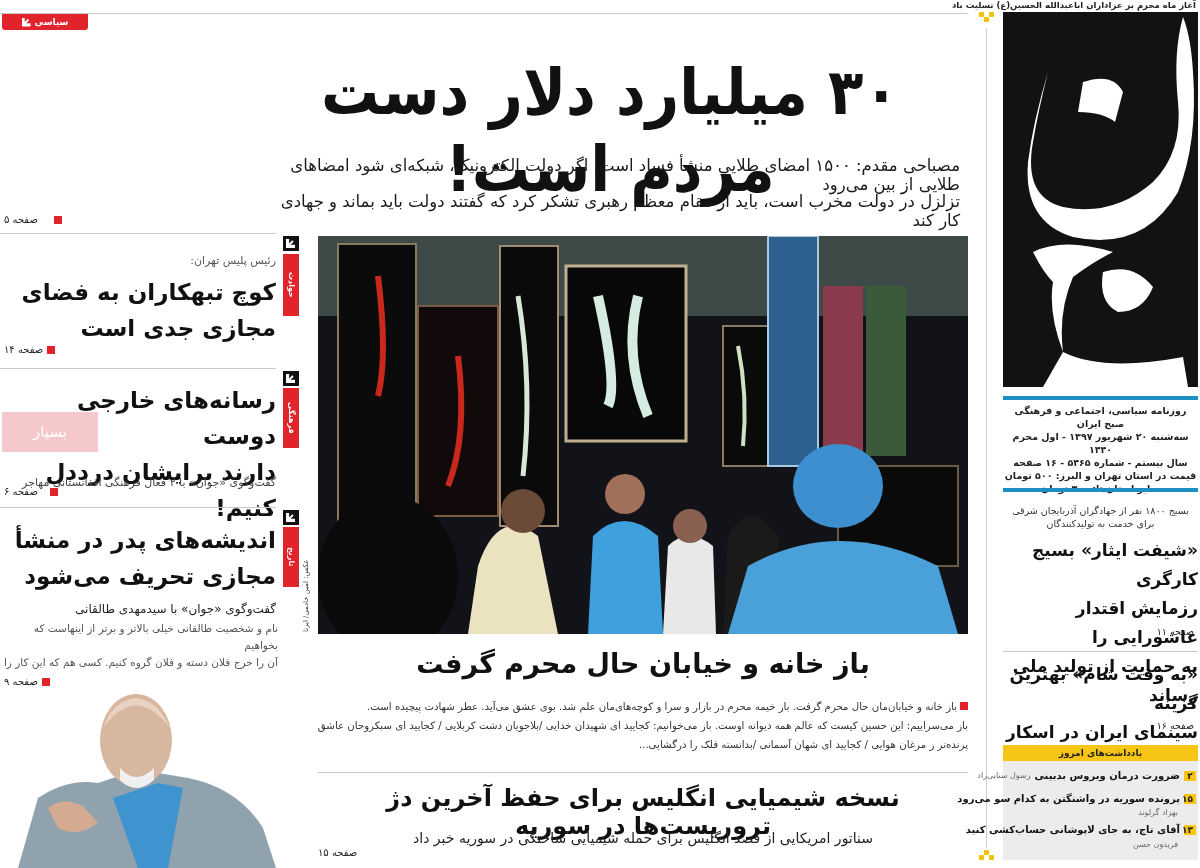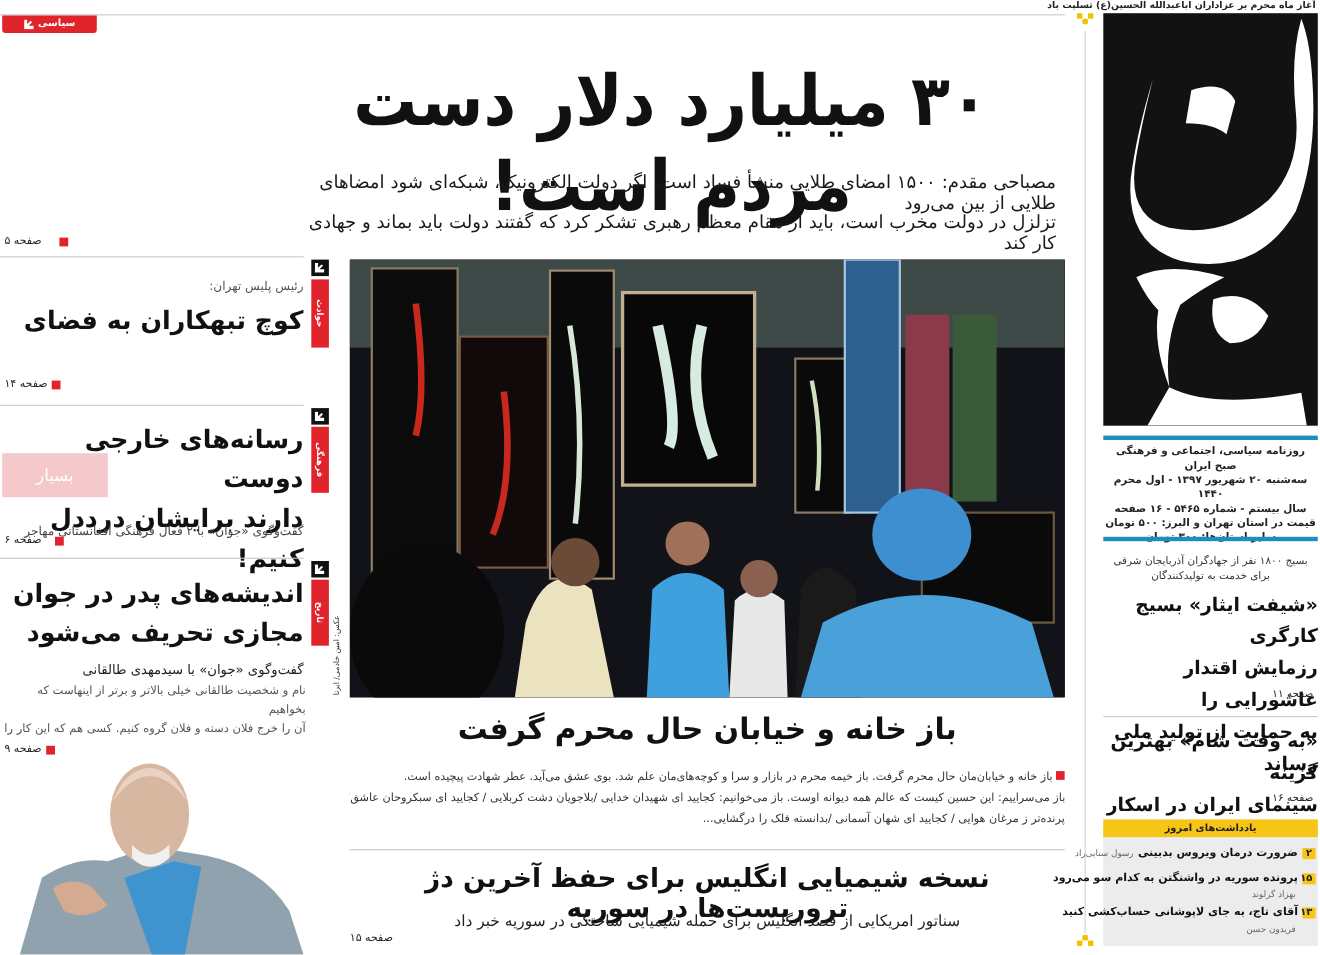--- a/index.html
+++ b/index.html
@@ -87,20 +87,21 @@
   <span class="sq"></span>
   <span>صفحه ۵</span>
 </div>
 
 <div class="abs lc-sep" style="top:233px;"></div>
 <div class="abs lc-arrow-box" style="top:236px;"></div>
 <div class="abs lc-cat" style="top:254px; height:62px;">حوادث</div>
 <div class="abs lc-kicker" style="top:254px; right:924px;">رئیس پلیس تهران:</div>
 <div class="abs lc-title" style="top:274px;">
   <div>کوچ تبهکاران به فضای</div>
+  <div>مجازی جدی است</div>
 </div>
 <div class="abs pageref" style="left:4px; top:344px;">
   <span class="sq"></span>
   <span>صفحه ۱۴</span>
 </div>
 
 <div class="abs lc-sep" style="top:368px;"></div>
 <div class="abs lc-arrow-box" style="top:371px;"></div>
 <div class="abs lc-cat" style="top:388px; height:60px;">فرهنگی</div>
 <div class="abs lc-title" style="top:382px;">
@@ -111,21 +112,21 @@
 <div class="abs lc-sub" style="top:476px;">گفت‌وگوی «جوان» با ۲ فعال فرهنگی افغانستانی مهاجر</div>
 <div class="abs pageref" style="left:4px; top:486px;gap:12px;">
   <span class="sq"></span>
   <span>صفحه ۶</span>
 </div>
 
 <div class="abs lc-sep" style="top:507px;"></div>
 <div class="abs lc-arrow-box" style="top:510px;"></div>
 <div class="abs lc-cat" style="top:527px; height:60px;">تاریخ</div>
 <div class="abs lc-title" style="top:522px;">
-  <div>اندیشه‌های پدر در جوان</div>
+  <div>اندیشه‌های پدر در منشأ</div>
   <div>مجازی تحریف می‌شود</div>
 </div>
 <div class="abs lc-sub" style="top:602px; font-size:12px; color:#222;">گفت‌وگوی «جوان» با سیدمهدی طالقانی</div>
 <div class="abs lc-body" style="top:620px;">
   <div>نام و شخصیت طالقانی خیلی بالاتر و برتر از اینهاست که بخواهیم</div>
   <div>آن را خرج فلان دسته و فلان گروه کنیم. کسی هم که این کار را</div>
 </div>
 <div class="abs pageref" style="left:4px; top:676px;">
   <span class="sq"></span>
   <span>صفحه ۹</span>

